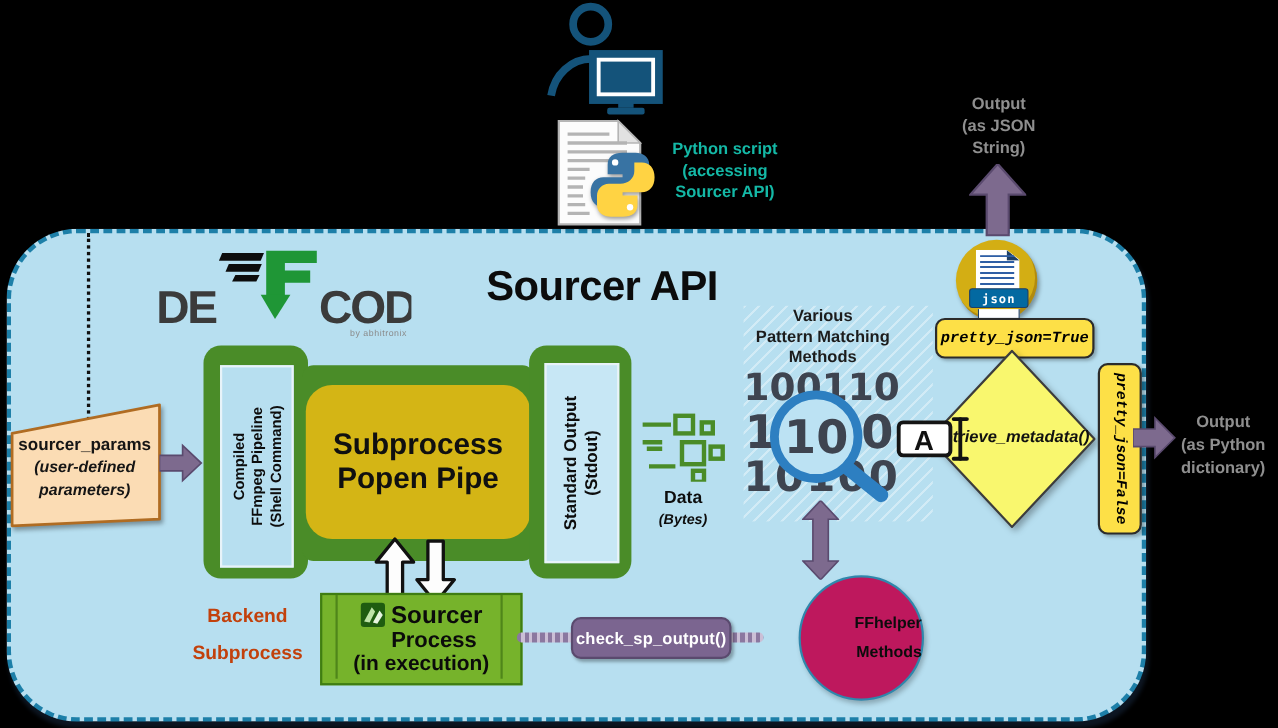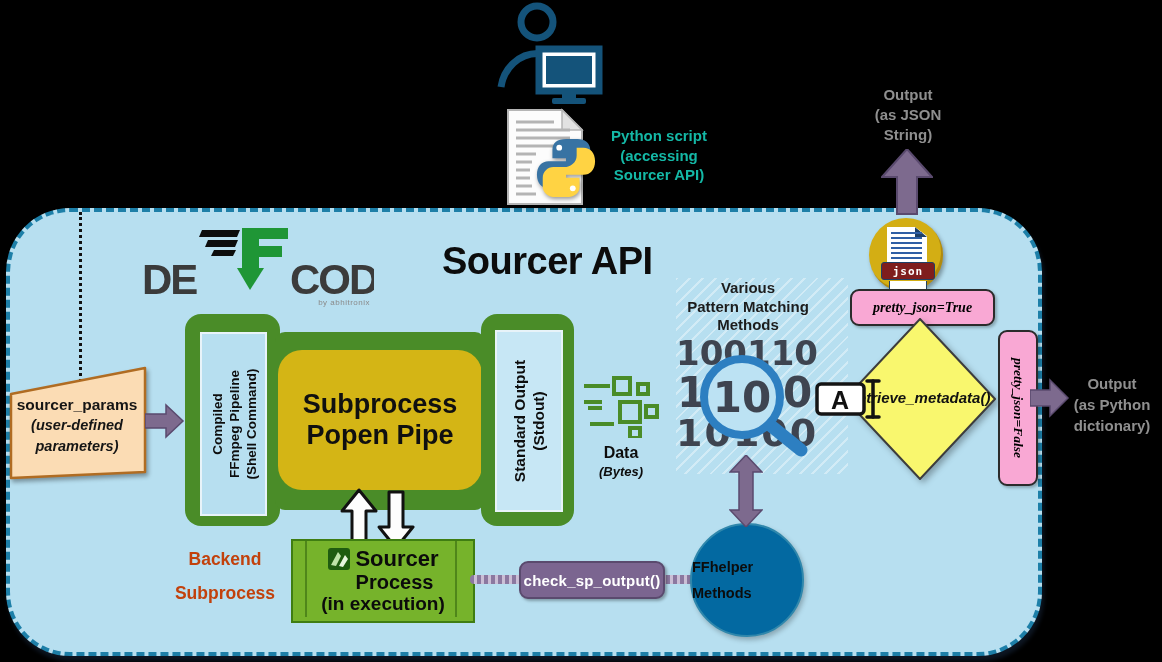--- a/index.html
+++ b/index.html
@@ -31,54 +31,54 @@
   .ffrow2{font-size:20px;font-weight:600;line-height:22px;margin-left:23px;}
   .ffrow3{font-size:19px;font-weight:600;line-height:22px;}
   .backend{left:160px;top:549px;width:130px;text-align:center;font-size:17.5px;font-weight:600;color:#c2410c;}
   .backend span{display:block;}
   .backend span + span{margin-top:13px;}
   .connector{left:470px;top:575px;width:224px;height:9px;border-radius:4px;
     background:repeating-linear-gradient(90deg,#8b78a0 0 4px,#cbbfd6 4px 7px);}
   .badge{left:519px;top:561px;width:142px;height:34px;background:var(--badge);border:2px solid #5a4a6e;
     border-radius:9px;display:flex;align-items:center;justify-content:center;color:#fff;
     font-size:15px;font-weight:bold;letter-spacing:.2px;box-shadow:2px 2px 3px rgba(0,0,0,.3);}
-  .helper{left:690px;top:523px;width:110px;height:110px;border-radius:50%;background:#0369a1;
+  .helper{left:726px;top:523px;width:110px;height:110px;border-radius:50%;background:#be185d;
     border:2px solid #2f87ac;box-shadow:2px 3px 5px rgba(0,0,0,.25);
-    display:flex;flex-direction:column;align-items:flex-start;justify-content:center;
+    display:flex;flex-direction:column;align-items:flex-end;justify-content:center;
     font-size:14.5px;font-weight:600;color:#0c0c0c;}
   .helper span{display:block;line-height:26px;}
   .hatch{left:676px;top:278px;width:172px;height:196px;
     background:repeating-linear-gradient(135deg,rgba(255,255,255,.38) 0 2px,transparent 2px 9px);}
   .pm-cap{left:686px;top:279px;width:124px;text-align:center;font-size:15px;font-weight:600;
     color:#1c1c1c;line-height:18.5px;}
   .pm-cap span{display:block;}
   .bin{font-family:"DejaVu Sans",sans-serif;font-weight:bold;color:var(--binary);line-height:1;}
   .trap-text{left:16px;top:394px;width:122px;text-align:center;color:#151515;}
   .trap-text .l1{font-size:15.5px;font-weight:bold;line-height:21px;}
   .trap-text .l2{font-size:14.5px;font-style:italic;font-weight:600;line-height:21px;}
-  .codebox{background:#f9a8d4;border:2px solid #2b2b2b;border-radius:9px;
+  .codebox{background:#fde047;border:2px solid #2b2b2b;border-radius:9px;
     box-shadow:2px 2px 3px rgba(0,0,0,.25);display:flex;align-items:center;justify-content:center;
-    font-family:Liberation Serif, serif;font-style:italic;font-weight:bold;color:#000;}
+    font-family:Liberation Mono, monospace;font-style:italic;font-weight:bold;color:#000;}
   .true-box{left:850px;top:289px;width:141px;height:33px;font-size:14px;}
   .false-box{left:998px;top:330px;width:36px;height:152px;font-size:13.5px;}
   .false-box span{writing-mode:vertical-rl;}
   .retrieve{left:852px;top:389px;width:136px;text-align:center;font-size:15px;font-style:italic;
     font-weight:bold;color:#111;}
   .dict-cap{left:1062px;top:373px;width:100px;line-height:21px;}
   .json-cap{left:866px;top:85px;width:84px;}
   .script-cap{left:606px;top:126px;width:106px;color:#14b8a6;line-height:19.5px;}
   .json-circle{left:869px;top:218px;width:74px;height:74px;border-radius:50%;background:var(--gold);
     box-shadow:inset -2px -3px 0 rgba(150,110,10,.55), 2px 3px 4px rgba(0,0,0,.35);}
   .json-doc{left:887px;top:227px;width:40px;height:38px;background:#fff;
     clip-path:polygon(0 0,70% 0,100% 24%,100% 100%,0 100%);}
   .json-doc .fold{position:absolute;right:0;top:0;width:12px;height:10px;background:#1e3f66;
     clip-path:polygon(0 0,100% 100%,0 100%);}
   .json-doc .lines{position:absolute;left:4px;top:5px;right:5px;height:28px;
     background:repeating-linear-gradient(#2f5fa5 0 2px,transparent 2px 5px);}
-  .json-banner{left:881px;top:262px;width:52px;height:16px;background:#7f1d1d;border:1px solid #1e3f66;
+  .json-banner{left:881px;top:262px;width:52px;height:16px;background:#0369a1;border:1px solid #1e3f66;
     border-radius:3px;display:flex;align-items:center;justify-content:center;
     font-family:"DejaVu Sans Mono",monospace;font-size:11px;font-weight:bold;color:#fff;letter-spacing:1px;}
   .json-strip{left:889px;top:281px;width:36px;height:8px;background:#fff;border:1px solid #1e3f66;
     border-top:none;}
   .data-cap{left:584px;top:444px;width:74px;text-align:center;color:#0d0d0d;}
   .data-cap .l1{font-size:16px;font-weight:bold;}
   .data-cap .l2{font-size:13px;font-style:italic;font-weight:600;margin-top:2px;}
 </style>
 </head>
 <body>

